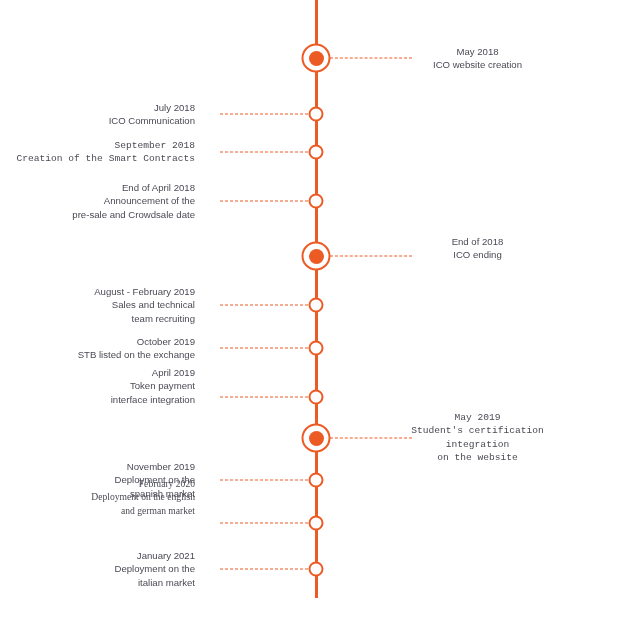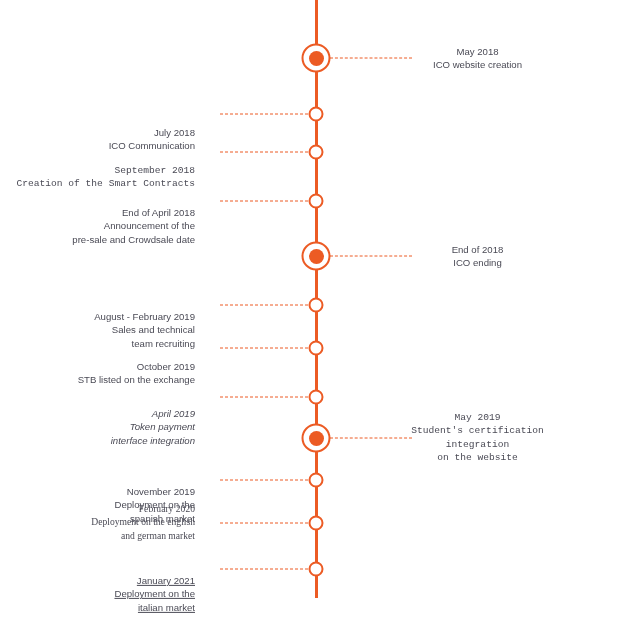--- a/index.html
+++ b/index.html
@@ -76,21 +76,20 @@
     position: absolute;
     font-size: 9.6px;
     line-height: 13.4px;
     color: #4a4a55;
     white-space: pre-line;
     transform: translateY(-50%);
   }
   .label.left {
     right: 437px;      
     text-align: right;
-    margin-top: 25px;
   }
   .label.right {
     left: 405px;
     width: 145px;
     text-align: center;
   }
 </style>
 </head>
 <body>
 
@@ -109,50 +108,50 @@
       <div class="marker small" style="top: 152px; border-color: rgb(236, 91, 36);"></div>
       <div class="label left" style="top: 152px; color: rgb(74, 74, 85); font-family: Liberation Mono, monospace;">September 2018
 Creation of the Smart Contracts</div>
       <div class="connector left" style="top: 201px; border-top-color: rgb(236, 91, 36);"></div>
       <div class="marker small" style="top: 201px; border-color: rgb(236, 91, 36);"></div>
       <div class="label left" style="top: 201px; color: rgb(74, 74, 85);">End of April 2018
 Announcement of the
 pre-sale and Crowdsale date</div>
       <div class="connector right" style="top: 256px; border-top-color: rgb(236, 91, 36);"></div>
       <div class="marker large" style="top: 256px; border-color: rgb(236, 91, 36);"></div>
-      <div class="label right" style="top: 256px; color: rgb(74, 74, 85);">End of 2018
+      <div class="label right" style="top: 248px; color: rgb(74, 74, 85);">End of 2018
 ICO ending</div>
       <div class="connector left" style="top: 305px; border-top-color: rgb(236, 91, 36);"></div>
       <div class="marker small" style="top: 305px; border-color: rgb(236, 91, 36);"></div>
       <div class="label left" style="top: 305px; color: rgb(74, 74, 85);">August - February 2019
 Sales and technical
 team recruiting</div>
       <div class="connector left" style="top: 348px; border-top-color: rgb(236, 91, 36);"></div>
       <div class="marker small" style="top: 348px; border-color: rgb(236, 91, 36);"></div>
       <div class="label left" style="top: 348px; color: rgb(74, 74, 85);">October 2019
 STB listed on the exchange</div>
       <div class="connector left" style="top: 397px; border-top-color: rgb(236, 91, 36);"></div>
       <div class="marker small" style="top: 397px; border-color: rgb(236, 91, 36);"></div>
-      <div class="label left" style="top: 402px; color: rgb(74, 74, 85); font-style: italic;">April 2019
+      <div class="label left" style="top: 386px; color: rgb(74, 74, 85);">April 2019
 Token payment
 interface integration</div>
       <div class="connector right" style="top: 438px; border-top-color: rgb(236, 91, 36);"></div>
       <div class="marker large" style="top: 438px; border-color: rgb(236, 91, 36);"></div>
       <div class="label right" style="top: 438px; color: rgb(74, 74, 85); font-family: Liberation Mono, monospace;">May 2019
 Student's certification integration
 on the website</div>
       <div class="connector left" style="top: 480px; border-top-color: rgb(236, 91, 36);"></div>
       <div class="marker small" style="top: 480px; border-color: rgb(236, 91, 36);"></div>
       <div class="label left" style="top: 480px; color: rgb(74, 74, 85);">November 2019
 Deployment on the
 spanish market</div>
       <div class="connector left" style="top: 523px; border-top-color: rgb(236, 91, 36);"></div>
       <div class="marker small" style="top: 523px; border-color: rgb(236, 91, 36);"></div>
       <div class="label left" style="top: 497px; color: rgb(74, 74, 85); font-family: Liberation Serif, serif;">February 2020
 Deployment on the english
 and german market</div>
       <div class="connector left" style="top: 569px; border-top-color: rgb(236, 91, 36);"></div>
       <div class="marker small" style="top: 569px; border-color: rgb(236, 91, 36);"></div>
-      <div class="label left" style="top: 569px; color: rgb(74, 74, 85); text-decoration: underline;">January 2021
+      <div class="label left" style="top: 569px; color: rgb(74, 74, 85);">January 2021
 Deployment on the
 italian market</div>
     </div>
 </div>
 
 </body></html>

